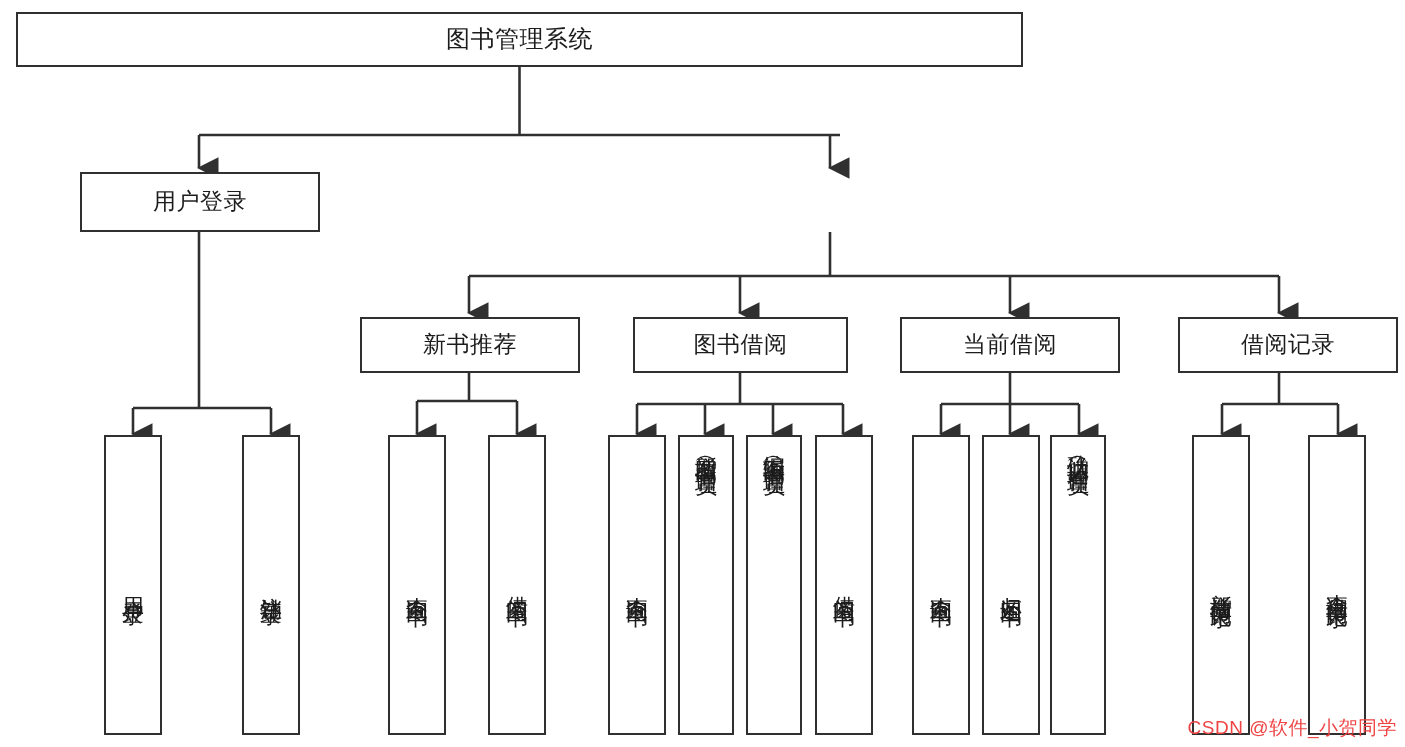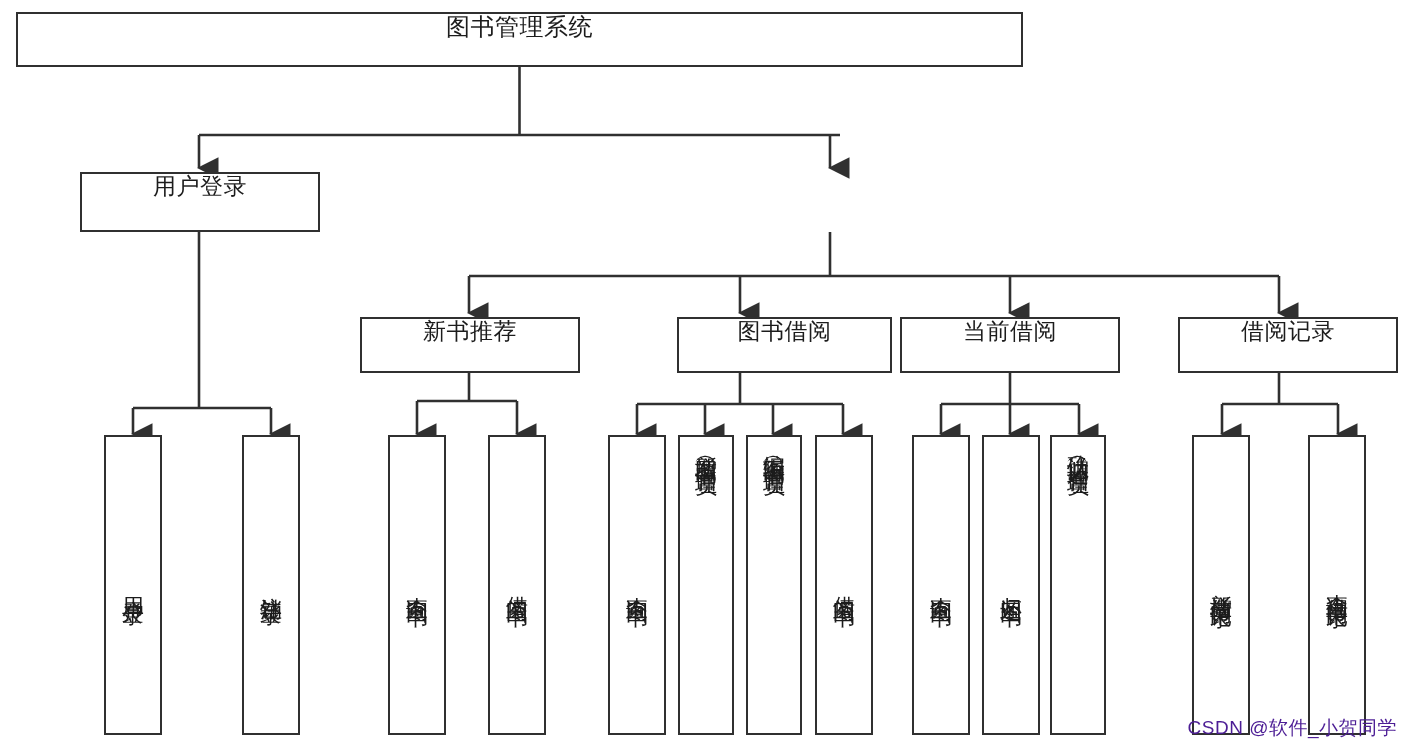--- a/index.html
+++ b/index.html
@@ -25,20 +25,21 @@
     width: 1405px;
     height: 747px;
     pointer-events: none;
   }
   .node {
     position: absolute;
     box-sizing: border-box;
     background: #ffffff;
     border: 2px solid #303030;
     display: flex;
+    align-items: center;
     justify-content: center;
     z-index: 2;
   }
   .node .lbl {
     font-size: 23px;
     line-height: 1.12;
     color: #1c1c1c;
     letter-spacing: 0.5px;
     white-space: nowrap;
   }
@@ -59,21 +60,21 @@
   }
   .node.leaf.mid {
     align-items: center;
   }
   .node.leaf .lbl { font-size: 22px; }
   #watermark {
     position: absolute;
     right: 8px;
     bottom: 6px;
     font-size: 19px;
-    color: #4c1d95;
+    color: #ef4444;
     z-index: 5;
     white-space: nowrap;
     letter-spacing: 0.5px;
     margin-top: 44px;
   }
 </style>
 </head>
 <body>
 
 <div id="canvas">
@@ -133,21 +134,21 @@
     <span class="lbl">图书管理系统</span>
   </div>
 
   <div class="node lvl2" style="left:80px; top:172px; width:240px; height:60px;">
     <span class="lbl">用户登录</span>
   </div>
 
   <div class="node lvl3" style="left:360px; top:317px; width:220px; height:56px;">
     <span class="lbl">新书推荐</span>
   </div>
-  <div class="node lvl3" style="left:633px; top:317px; width:215px; height:56px;margin-left:44px;">
+  <div class="node lvl3" style="left:633px; top:317px; width:215px; height:56px;">
     <span class="lbl">图书借阅</span>
   </div>
   <div class="node lvl3" style="left:900px; top:317px; width:220px; height:56px;">
     <span class="lbl">当前借阅</span>
   </div>
   <div class="node lvl3" style="left:1170px; top:317px; width:220px; height:56px;margin-left:8px;">
     <span class="lbl">借阅记录</span>
   </div>
 
   <div class="node leaf vertical mid" style="left:104px; top:435px; width:58px; height:300px;">

